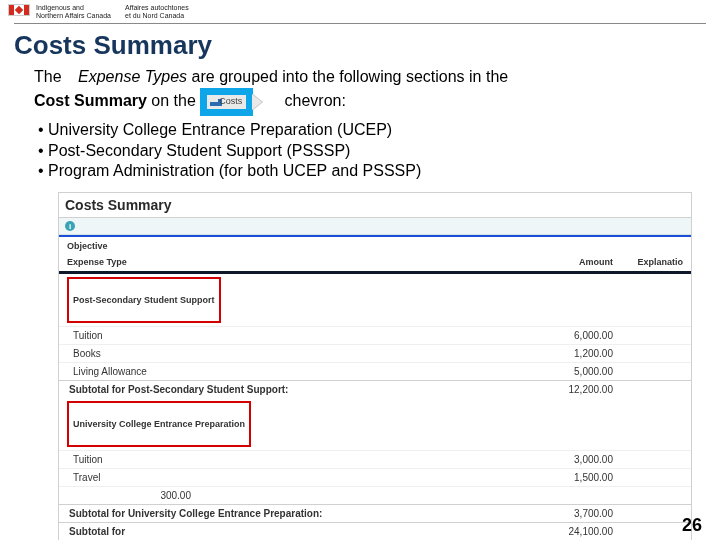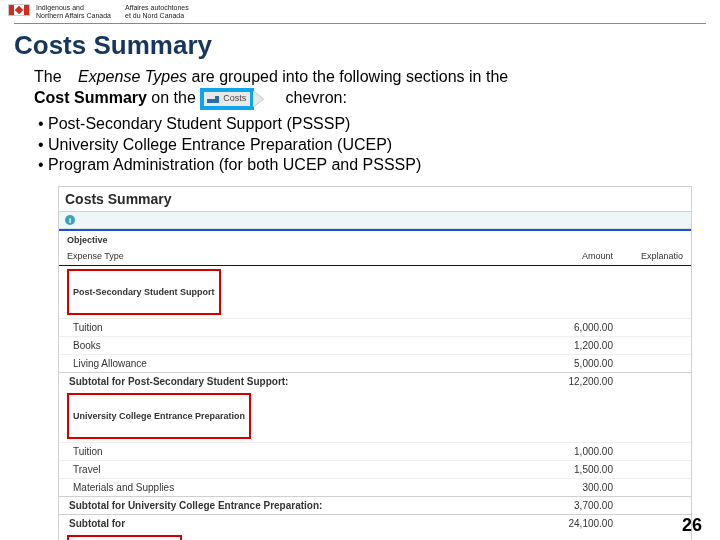--- a/index.html
+++ b/index.html
@@ -15,31 +15,31 @@
   .flag::before { left:0; } .flag::after { right:0; }
   .flag .leaf { position:absolute; left:50%; top:50%; width:6px; height:6px; background:#d52b1e; transform:translate(-50%,-50%) rotate(45deg); }
   .gov-txt { font-size:7px; line-height:1.1; color:#222; }
   .gov-col { display:flex; flex-direction:column; }
   .rule { border-top:1px solid #888; margin:2px 14px 4px 14px; }
   h1 { font-size:26px; font-weight:bold; color:#17365d; padding:2px 14px 6px 14px; }
   .body { padding:0 34px; font-size:16px; line-height:1.3; }
   .body em { font-style: italic; margin-left: 12px; }
   .body strong { font-weight: bold; }
   .chev { display:inline-flex; align-items:center; vertical-align:middle; }
-  .chev-body { display:inline-flex; align-items:center; gap:8px; background:#e9e9e9; border:4px solid #0ea5e9; font-size:9px; padding:1px 4px 1px 3px; color:#444; position:relative; }
+  .chev-body { display:inline-flex; align-items:center; gap:1px; background:#e9e9e9; border:7px solid #0ea5e9; font-size:9px; padding:1px 4px 1px 3px; color:#444; position:relative; }
   .chev-body .bar { display:inline-block; width:8px; height:7px; background:linear-gradient(to top,#2b6cb0 0 60%,transparent 60% 100%); box-shadow:2px 0 0 #2b6cb0,4px 0 0 #2b6cb0; }
   .chev-arrow { width:0; height:0; border-top:8px solid transparent; border-bottom:8px solid transparent; border-left:10px solid #e9e9e9; margin-left:-1px; filter:drop-shadow(1px 0 0 #bbb); }
   ul.bul { list-style:none; padding-left:4px; margin-top:4px; }
   ul.bul li::before { content:"• "; }
   .shot { margin:10px 28px 0 58px; border:1px solid #d0d0d0; background:#fff; font-size:9.5px; color:#333; }
   .shot-title { font-size:14px; font-weight:bold; color:#2a2a2a; padding:4px 6px; border-bottom:1px solid #d0d0d0; }
   .shot-info { display:flex; align-items:center; gap:4px; background:#eef6f7; font-size:8.5px; color:#2a5a6a; padding:3px 6px; border-bottom:1px solid #d5e4e7; }
   .shot-info .i { width:10px; height:10px; border-radius:50%; background:#3aa3b5; color:#fff; font-weight:bold; display:inline-flex; align-items:center; justify-content:center; font-size:8px; }
   .shot-sec { padding:4px 8px 2px 8px; font-size:9px; font-weight:bold; border-top:2px solid #1d4ed8; }
-  .shot-head { display:flex; background:#fff; font-weight:normal; font-size:9px; border-bottom:1px solid #0f172a; }
+  .shot-head { display:flex; background:#fff; font-weight:bold; font-size:9px; border-bottom:3px solid #0f172a; }
   .shot-head .c1 { flex:1; padding:4px 8px; }
   .shot-head .c2 { width:140px; text-align:right; padding:4px 8px; }
   .shot-head .c3 { width:70px; text-align:right; padding:4px 8px 4px 0; }
   .group-label { margin:3px 8px; padding:16px 4px; font-size:9px; font-weight:bold; display:inline-block; }
   .redbox { border:2px solid #d40000; }
   .row { display:flex; font-size:10px; border-top:1px solid #efefef; }
   .row .c1 { flex:1; padding:3px 14px; }
   .row .c2 { width:140px; text-align:right; padding:3px 8px; }
   .row .c3 { width:70px; }
   .row.sub .c1 { font-weight:bold; padding-left:10px; }
@@ -71,22 +71,22 @@
   <strong>Cost Summary</strong><span> on the </span>
   <span class="chev">
     <span class="chev-body">
       <span class="bar"></span>
       <span>Costs</span>
     </span>
     <span class="chev-arrow"></span>
   </span>
   &nbsp;&nbsp;&nbsp;&nbsp;<span>chevron:</span>
   <ul class="bul">
+    <li>University College Entrance Preparation (UCEP)</li>
     <li>Post-Secondary Student Support (PSSSP)</li>
-    <li>University College Entrance Preparation (UCEP)</li>
     <li>Program Administration (for both UCEP and PSSSP)</li>
   </ul>
 </div>
 
 <div class="shot">
   <div class="shot-title">Costs Summary</div>
   <div class="shot-info">
     <span class="i">i</span>
   </div>
   <div class="shot-sec">Objective</div>
@@ -114,30 +114,29 @@
     </div>
   <div class="row sub">
       <div class="c1">Subtotal for Post-Secondary Student Support:</div>
       <div class="c2">12,200.00</div>
       <div class="c3"></div>
     </div>
 
   <div><span class="group-label redbox">University College Entrance Preparation</span></div>
   <div class="row">
       <div class="c1">Tuition</div>
-      <div class="c2">1,000.00</div>
+      <div class="c2">3,000.00</div>
       <div class="c3"></div>
     </div>
   <div class="row">
       <div class="c1">Travel</div>
       <div class="c2">1,500.00</div>
       <div class="c3"></div>
     </div>
   <div class="row">
-      <div class="c1">Materials and Supplies</div>
       <div class="c2">300.00</div>
       <div class="c3"></div>
     </div>
   <div class="row sub">
       <div class="c1">Subtotal for University College Entrance Preparation:</div>
       <div class="c2">3,700.00</div>
       <div class="c3"></div>
     </div>
   <div class="row sub">
       <div class="c1">Subtotal for</div>

